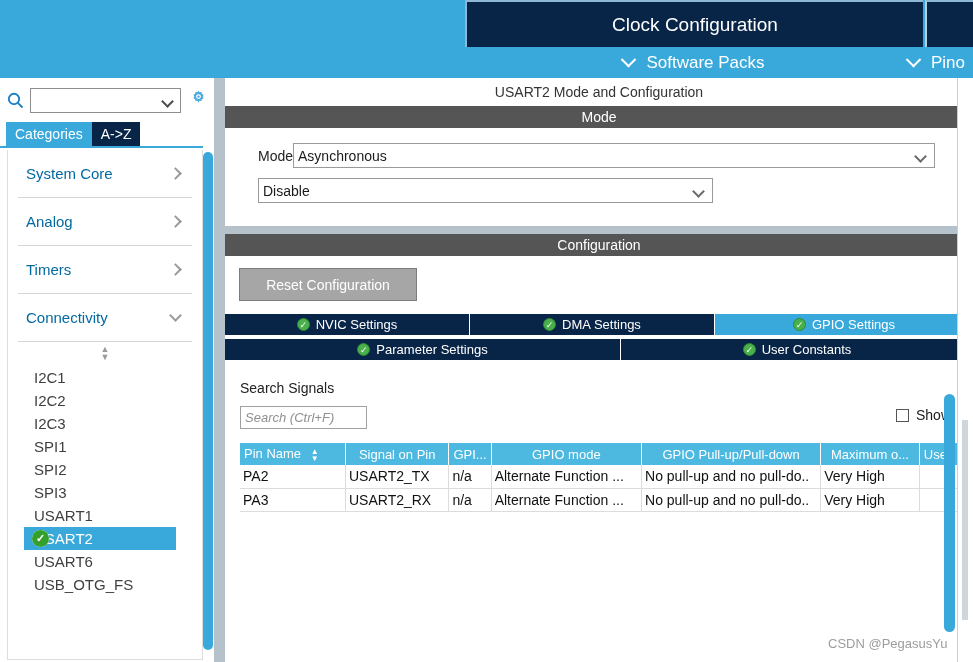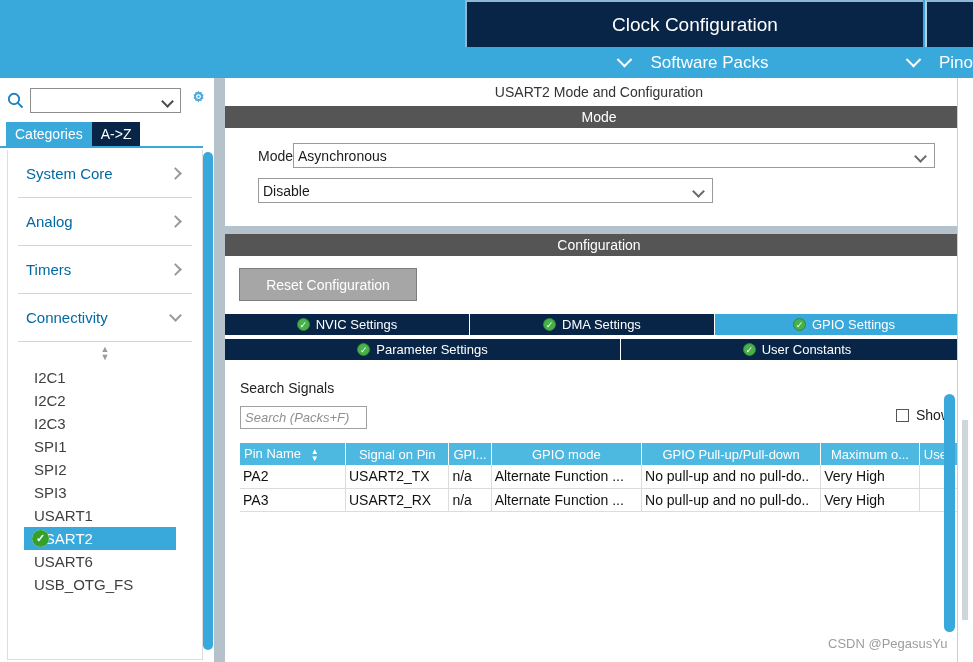--- a/index.html
+++ b/index.html
@@ -32,21 +32,21 @@
   #tab-third  { left: 925px; width: 48px; background: #082548;
                 border-left: 2px solid #b9cfe0; border-top: 2px solid #8fb8d6; }
 
   
   .subnav {
     position: absolute; left: 0; top: 47px; width: 973px; height: 31px;
     background: #39a9dc;
   }
   .subnav-item {
     position: absolute; top: 0; height: 31px;
-    display: flex; align-items: center; gap: 20px;
+    display: flex; align-items: center; gap: 12px;
     color: #ffffff; font-size: 17px;
   }
   #subnav-software { left: 465px; width: 458px; justify-content: center; }
   #subnav-pinout2  { left: 908px; }
   .chev-down {
     display: inline-block; width: 11px; height: 11px;
     border-right: 2.4px solid #ffffff; border-bottom: 2.4px solid #ffffff;
     transform: rotate(45deg) translate(-2px,-2px);
   }
 
@@ -451,21 +451,21 @@
         </div>
         <div class="cfg-tab" style="width:352px;border-right:none">
           <span class="mini-check">✓</span>
           <span>User Constants</span>
         </div>
       </div>
 
       <div class="signals-area">
         <div class="signals-label">Search Signals</div>
         <div class="search-signals">
-          <span>Search (Packs+F)</span>
+          <span>Search (Ctrl+F)</span>
         </div>
 
         <div class="show-row">
           <span class="cb-box"></span>
           <span>Show</span>
         </div>
 
         <table class="tbl">
           <thead>
             <tr>

